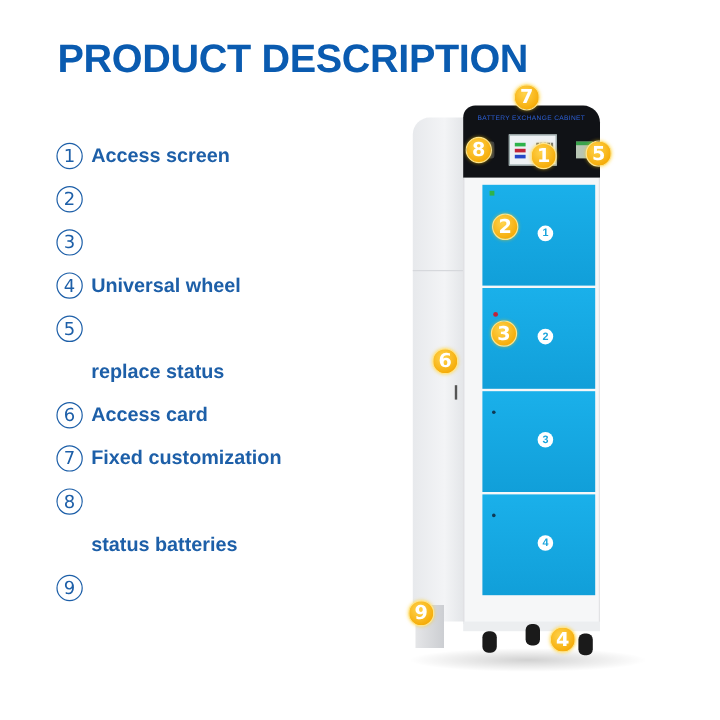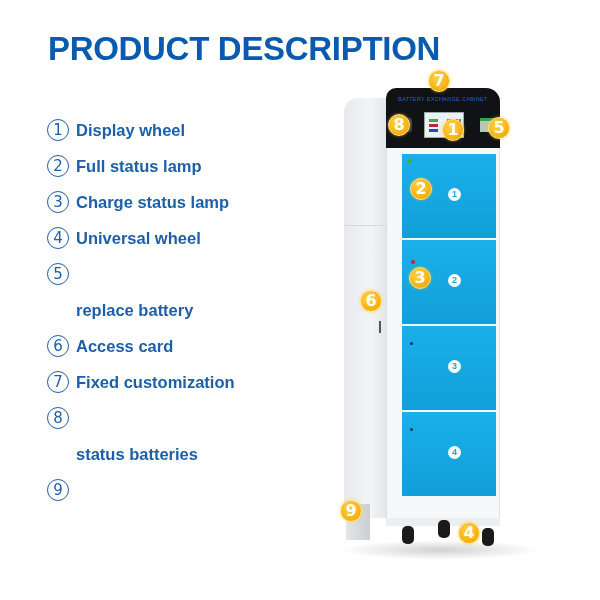--- a/index.html
+++ b/index.html
@@ -72,49 +72,47 @@
 </head>
 <body>
 
 <div class="title">PRODUCT DESCRIPTION</div>
 
 <div class="features">
   <div class="feat">
     <div>
       <div class="feat-line">
           <span class="num">1</span>
-          <span>Display wheel</span>
+          <span>Access screen</span>
         </div>
     </div>
   </div>
   <div class="feat">
     <div class="feat-line">
         <span class="num">2</span>
-        <span>Full status lamp</span>
       </div>
   </div>
   <div class="feat">
     <div class="feat-line">
         <span class="num">3</span>
-        <span>Charge status lamp</span>
       </div>
   </div>
   <div class="feat">
     <div class="feat-line">
         <span class="num">4</span>
         <span>Universal wheel</span>
       </div>
   </div>
   <div class="feat">
     <div>
       <div class="feat-line">
           <span class="num">5</span>
         </div>
       <div class="feat-line cont">
-          <span>replace battery</span>
+          <span>replace status</span>
         </div>
     </div>
   </div>
   <div class="feat">
     <div class="feat-line">
         <span class="num">6</span>
         <span>Access card</span>
       </div>
   </div>
   <div class="feat">

